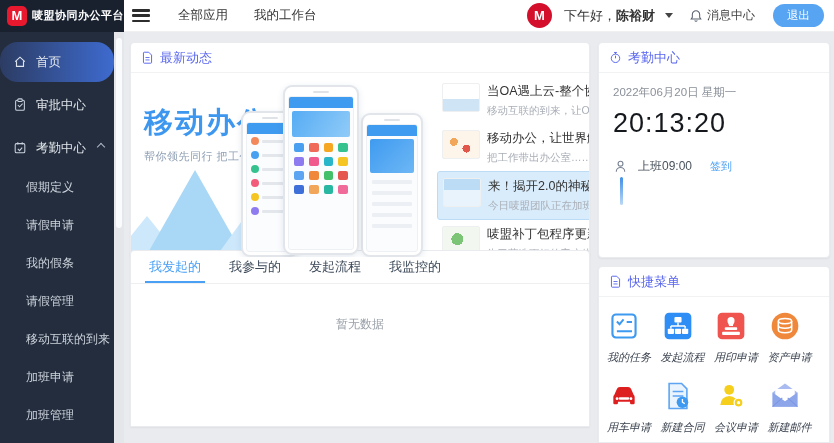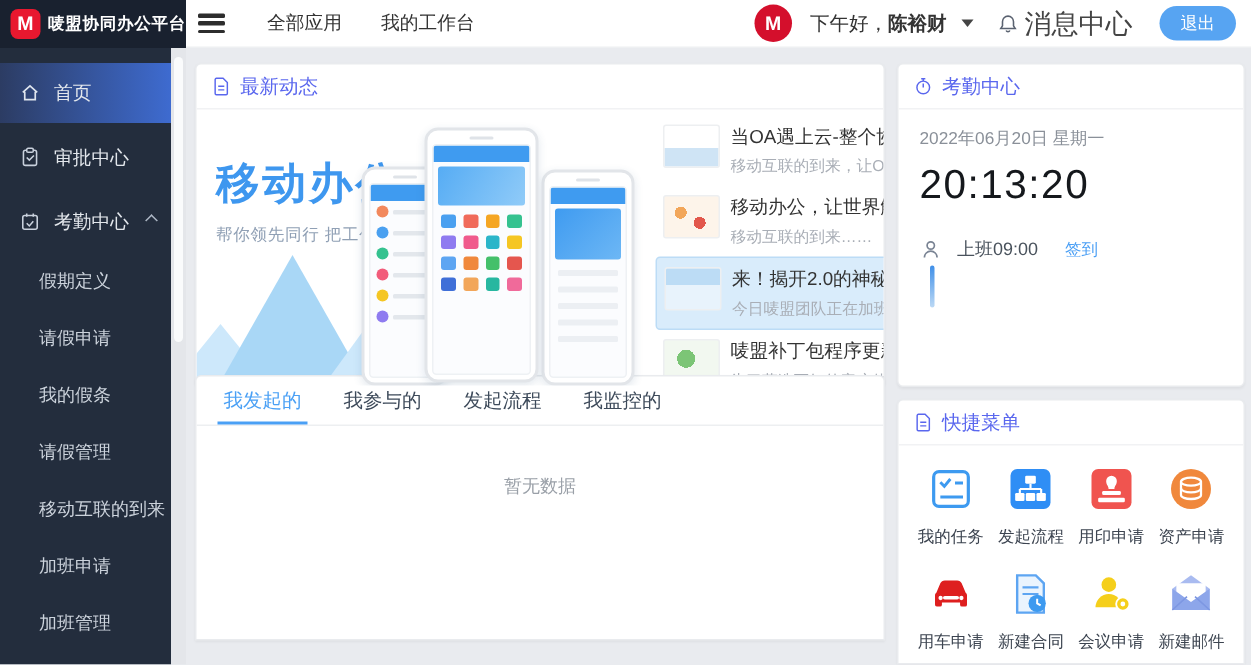--- a/index.html
+++ b/index.html
@@ -19,31 +19,31 @@
   .hamburger span { display:block; height:2.5px; background:#2d2d2d; border-radius:1px; }
   .topnav { display:flex; gap:26px; margin-left:28px; }
   .topnav-item { font-size:12.5px; color:#333; cursor:pointer; white-space:nowrap; }
   .topbar-right { margin-left:auto; display:flex; align-items:center; padding-right:10px; gap:8px; }
   .avatar { width:25px; height:25px; border-radius:50%; background:#d40f2c; color:#fff;
             font-weight:bold; font-size:13px; display:flex; align-items:center; justify-content:center; }
   .greeting { font-size:13px; color:#333; margin-left:4px; white-space:nowrap; }
   .greeting b { font-weight:bold; }
   .caret { width:0; height:0; border-left:4.5px solid transparent; border-right:4.5px solid transparent;
            border-top:5.5px solid #444; margin:0 8px 0 2px; }
-  .msg { display:flex; align-items:center; gap:4px; font-size:18px; color:#444; cursor:pointer; }
+  .msg { display:flex; align-items:center; gap:4px; font-size:12px; color:#444; cursor:pointer; }
   .logout-btn { background:#57a4f2; color:#fff; font-size:11.5px; border:none; border-radius:12px;
                 padding:4px 14px; margin-left:10px; cursor:pointer; }
 
   
   .sidebar { position:absolute; top:32px; left:0; width:114px; height:411px; background:#232d3d; z-index:10; }
   .scroll-track { position:absolute; top:32px; left:114px; width:10px; height:411px; background:#e4e6ea; }
   .scroll-thumb { position:absolute; top:6px; left:2px; width:6px; height:190px; background:#fafbfc; border-radius:3px; }
   .side-item { height:40px; display:flex; align-items:center; gap:9px; padding-left:13px;
                color:#e3e7ec; font-size:12.5px; cursor:pointer; margin-top:3px; position:relative; }
-  .side-item.active { background:linear-gradient(90deg,#2c3c63,#3e6bd0); margin-top:10px; }
+  .side-item.active { background:linear-gradient(90deg,#2c3c63,#3e6bd0); margin-top:10px;border-radius:18px; }
   .side-item .arrow { position:absolute; right:10px; top:16px; width:6px; height:6px;
                       border-left:1.5px solid #aeb8c6; border-top:1.5px solid #aeb8c6; transform:rotate(45deg); }
   .side-sub { height:38px; display:flex; align-items:center; padding-left:26px;
               color:#ccd3dc; font-size:12px; cursor:pointer; }
 
   
   .panel { position:absolute; background:#fff; border:1px solid #e9ebee; border-radius:4px;
            box-shadow:0 1px 2px rgba(0,0,0,0.05); overflow:hidden; }
   #panel-news  { left:130px; top:42px;  width:460px; height:216px; }
   #panel-tabs  { left:130px; top:250px; width:460px; height:177px; border-radius:4px 4px 0 0; }
@@ -108,21 +108,21 @@
   .att-time { font-size:27px; color:#15181c; margin-top:8px; letter-spacing:1px; }
   .att-rows { margin-top:18px; position:relative; }
   .att-line { position:absolute; left:7px; top:20px; width:2.5px; height:28px; border-radius:2px;
               background:linear-gradient(#3f8fe8,#bcd9f5); }
   .att-row { display:flex; align-items:center; height:18px; margin-bottom:28px; }
   .att-label { font-size:12px; color:#49525c; margin-left:10px; width:72px; }
   .att-action { font-size:11px; color:#4a9ff5; cursor:pointer; }
 
   
   .qm-grid { display:grid; grid-template-columns:repeat(4,1fr); padding:12px 8px 0; row-gap:14px; }
-  .qm-item { display:flex; flex-direction:column; align-items:center; gap:7px; cursor:pointer; }
+  .qm-item { display:flex; flex-direction:column; align-items:flex-start; gap:7px; cursor:pointer;font-style:italic; }
   .qm-icon { width:34px; height:34px; display:flex; align-items:center; justify-content:center; }
   .qm-label { font-size:11px; color:#3c4450; white-space:nowrap; }
 </style>
 </head>
 <body>
 
 <div class="topbar">
   <div class="brand">
     <div class="logo">M</div>
     <div class="brand-title">唛盟协同办公平台</div>
@@ -278,21 +278,21 @@
         <div class="thumb t0"></div>
         <div class="news-txt">
           <div class="news-title">当OA遇上云-整个协同OA</div>
           <div class="news-desc">移动互联的到来，让OA与云</div>
         </div>
       </div>
       <div class="news-item">
         <div class="thumb t1"></div>
         <div class="news-txt">
           <div class="news-title">移动办公，让世界触手可</div>
-          <div class="news-desc">移动互联的到来……</div>
+          <div class="news-desc">把工作带出办公室……</div>
         </div>
       </div>
       <div class="news-item hl">
         <div class="thumb t2"></div>
         <div class="news-txt">
           <div class="news-title">来！揭开2.0的神秘面纱~</div>
           <div class="news-desc">今日唛盟团队正在加班加点，</div>
         </div>
       </div>
       <div class="news-item">

